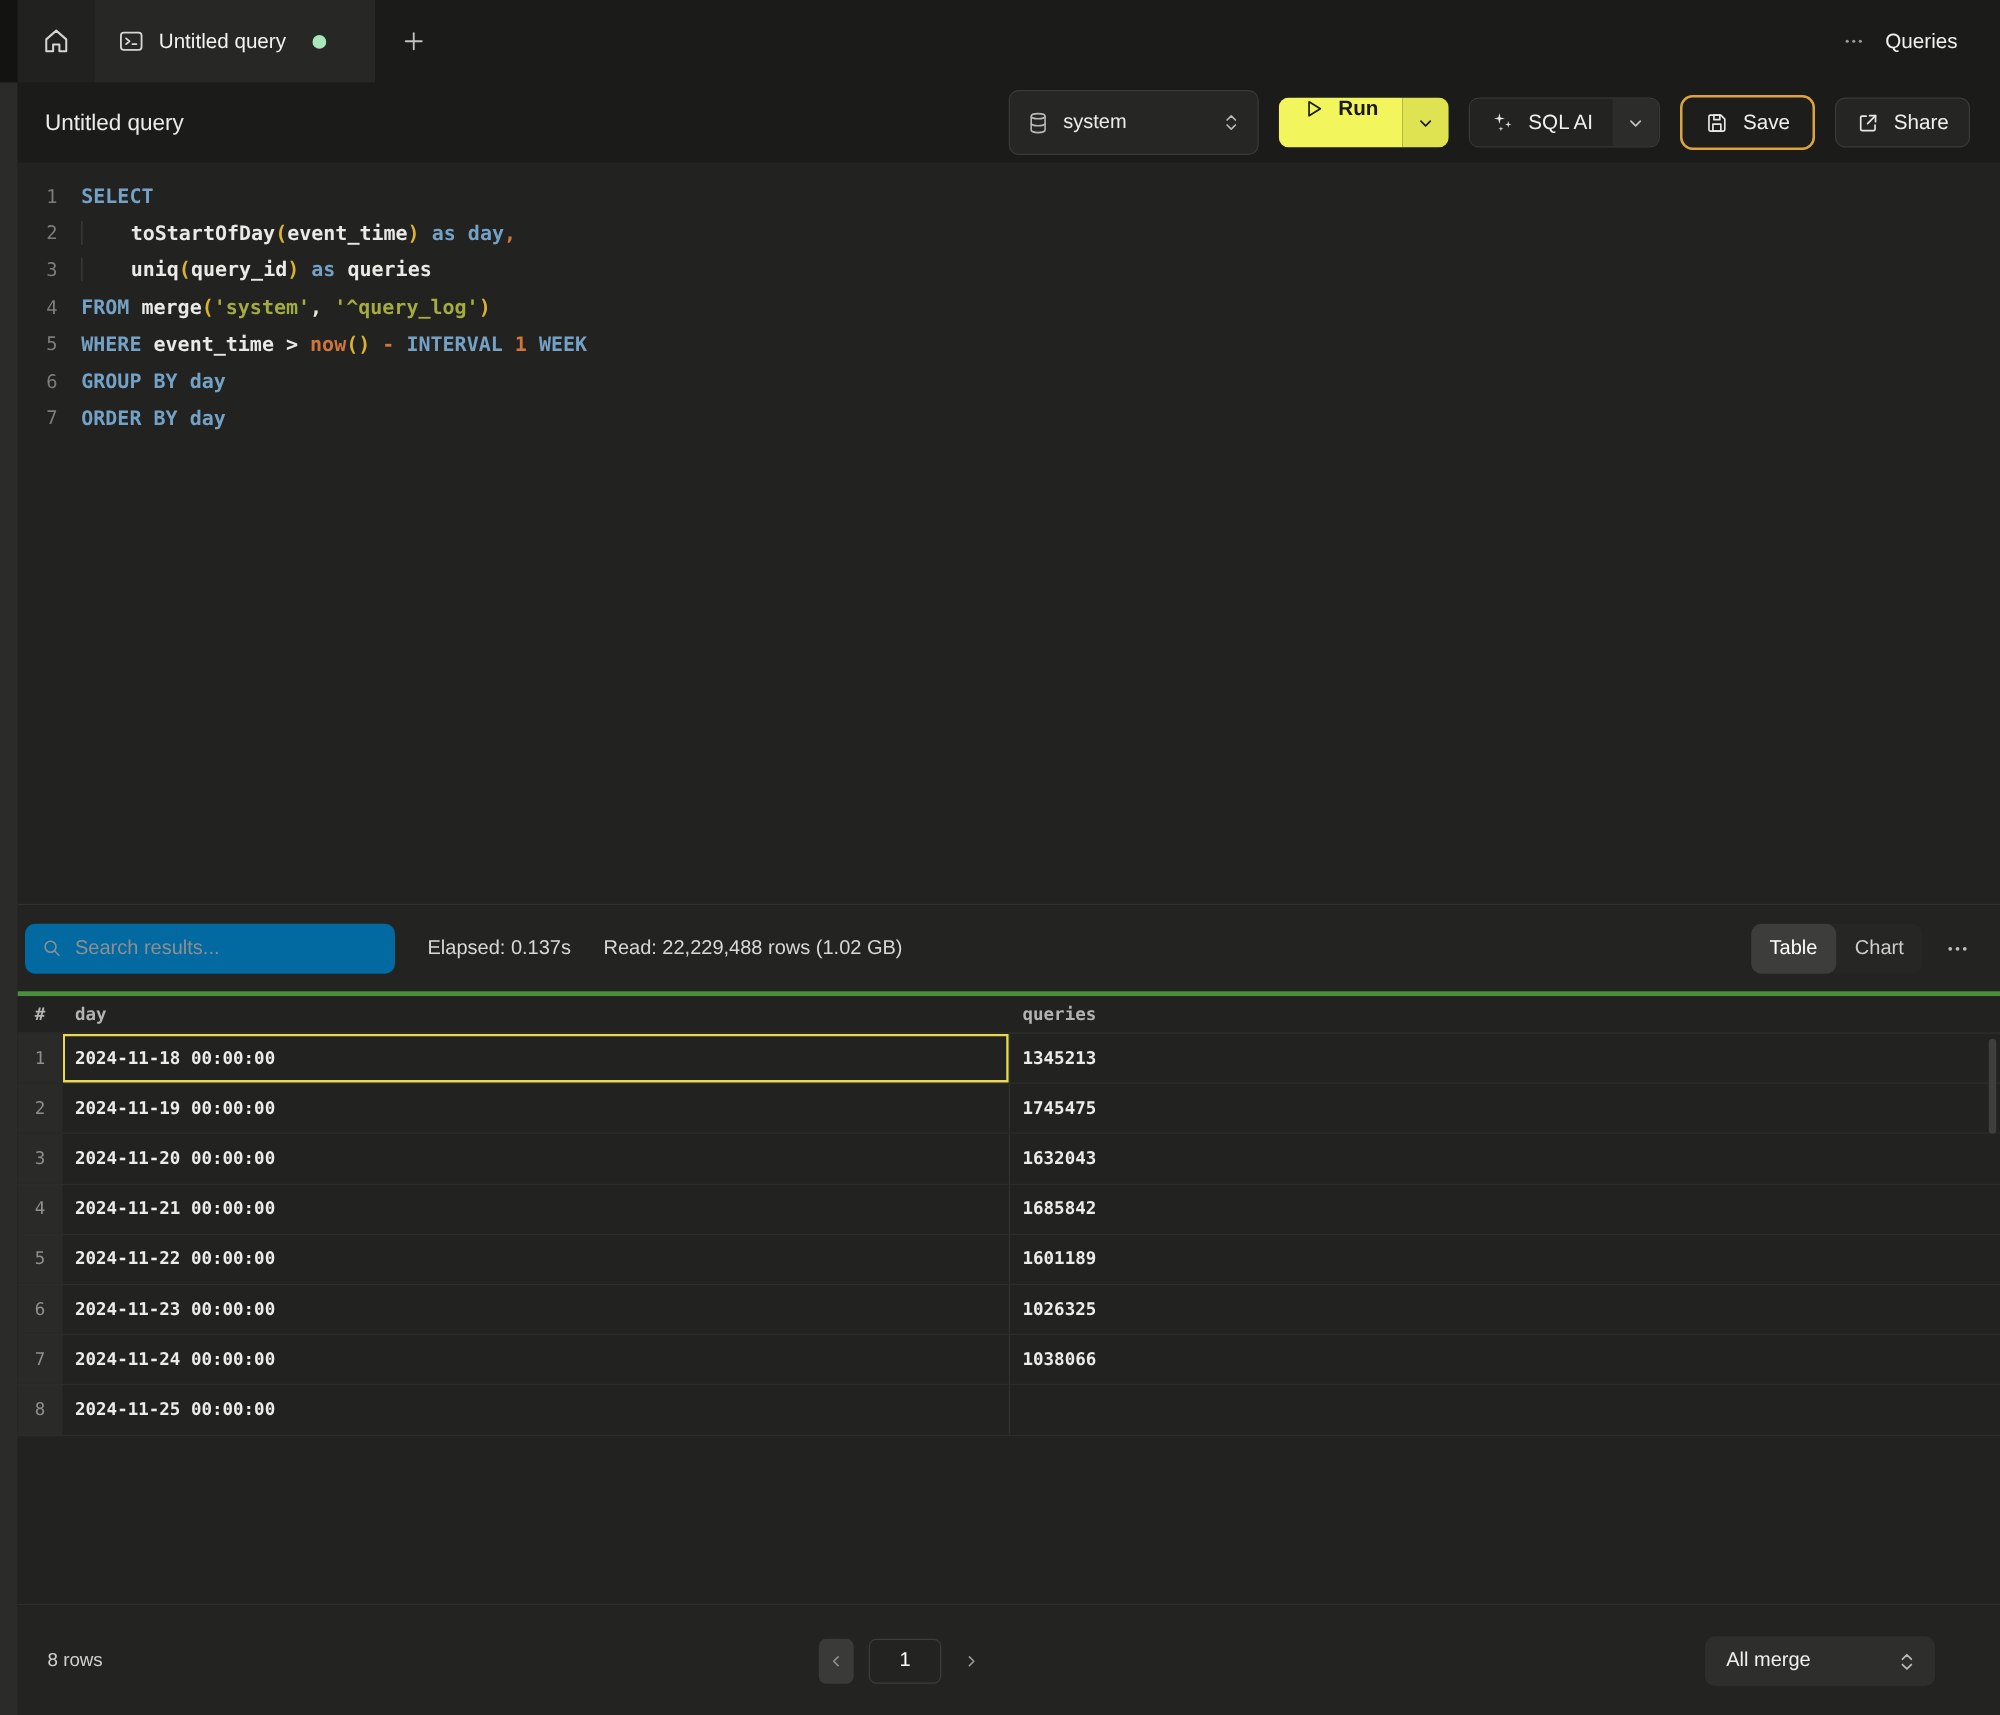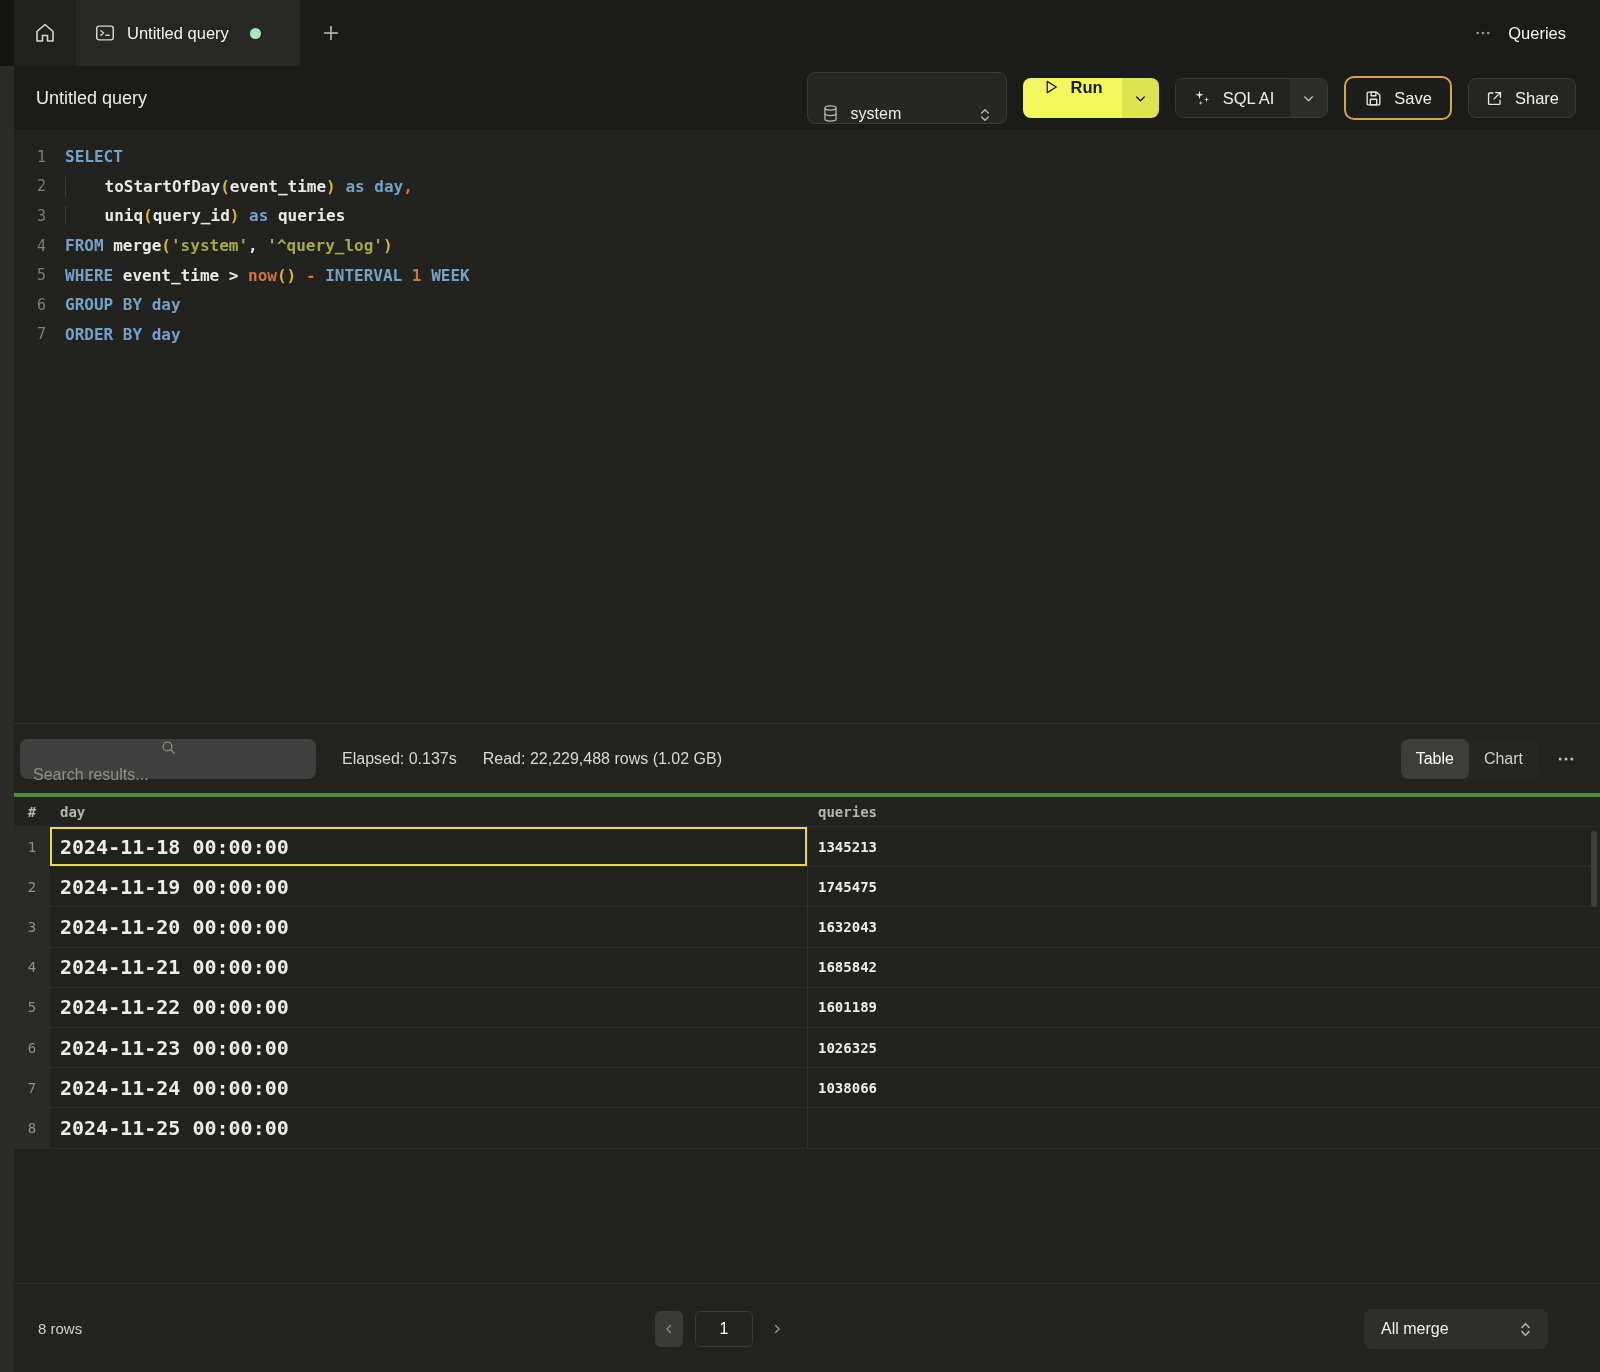--- a/index.html
+++ b/index.html
@@ -26,21 +26,21 @@
   .tabbar-right { margin-left:auto; display:flex; align-items:center; gap:16px; padding-right:34px; }
   .tabbar-right .menu-dots { color:#9a9a98; cursor:pointer; display:flex; align-items:center; }
   .queries-label { font-size:16.5px; color:#f0f0ee; cursor:pointer; }
 
   
   .toolbar { height:64px; background:#1b1b19; display:flex; align-items:center; padding:0 24px 0 36px; }
   .query-title { font-size:18px; color:#ececea; font-weight:400; }
   .toolbar-right { margin-left:auto; display:flex; align-items:center; gap:16px; }
 
   .db-select { height:52px; width:200px; background:#262624; border:1px solid #3a3a38; border-radius:8px;
-    display:flex; align-items:flex-end; gap:11px; padding:0 13px; cursor:pointer; }
+    display:flex; align-items:center; gap:11px; padding:0 13px; cursor:pointer; }
   .db-select .db-name { font-size:16px; color:#ececea; flex:1; }
   .icon-dim { color:#b8b8b6; display:flex; align-items:center; }
 
   .run-btn { height:40px; border-radius:8px; overflow:hidden; display:flex; cursor:pointer; }
   .run-main { background:#f2f65c; color:#1a1a18; display:flex; gap:11px; padding:0 19px; font-size:16.5px; font-weight:600; }
   .run-caret { width:37px; background:#dfe251; color:#1a1a18; display:flex; align-items:center; justify-content:center; }
 
   .sqlai-btn { height:40px; border-radius:8px; border:1px solid #3a3a38; overflow:hidden; display:flex; cursor:pointer;text-align:right; }
   .sqlai-main { background:#232321; display:flex; align-items:center; gap:11px; padding:0 16px; font-size:16.5px; color:#f0f0ee; }
   .sqlai-caret { width:37px; background:#2c2c2a; color:#c2c2c0; display:flex; align-items:center; justify-content:center; }
@@ -61,22 +61,22 @@
   .tok-id   { color:#e9e9e6; }
   .tok-br   { color:#d9b233; }
   .tok-str  { color:#a3ab41; }
   .tok-num  { color:#d0763b; }
   .tok-plain{ color:#e9e9e6; }
   .tok-guide{ border-left:1px solid #3e3e3c; }
 
   
   .results-bar { height:70px; background:#232321; border-top:1px solid #31312e;
     display:flex; align-items:center; padding:0 24px 0 20px; }
-  .search-box { width:296px; height:40px; background:#404040; border-radius:8px;
-    display:flex; align-items:center; gap:10px; padding:0 13px; color:#8f8f8d;flex-direction:column; }
+  .search-box { width:296px; height:40px; background:#0369a1; border-radius:8px;
+    display:flex; align-items:center; gap:10px; padding:0 13px; color:#8f8f8d; }
   .search-box input { background:transparent; border:none; outline:none; color:#e8e8e6; font-size:16px; width:100%;
     font-family:"Liberation Sans", sans-serif; }
   .search-box input::placeholder { color:#8f8f8d; }
   .stat { font-size:16px; color:#d8d8d6; }
   .stat-elapsed { margin-left:26px; }
   .stat-read { margin-left:26px; }
   .results-right { margin-left:auto; display:flex; align-items:center; gap:18px; }
   .seg-toggle { background:#262624; border-radius:8px; display:flex; height:40px; }
   .seg { padding:0 15px; display:flex; align-items:center; font-size:16px; color:#cfcfcd; border-radius:8px; cursor:pointer; }
   .seg.active { background:#3d3d3b; color:#ffffff; }
@@ -87,21 +87,21 @@
   
   .results-table { background:#222220; margin-left:14px; font-family:"DejaVu Sans Mono","Liberation Mono",monospace; position:relative; }
   .t-header { display:flex; height:30px; align-items:center; color:#b4b4b2; font-size:14px; font-weight:700;
     border-bottom:1px solid #2e2e2b; }
   .h-gutter { width:36px; text-align:center; flex:none; }
   .h-day { width:758px; padding-left:10px; flex:none; }
   .h-queries { flex:1; padding-left:10px; }
   .t-row { display:flex; height:40.2px; border-bottom:1px solid #2c2c29; }
   .c-gutter { width:36px; background:#2a2a28; color:#8f8f8d; display:flex; align-items:center; justify-content:center;
     font-size:14px; flex:none; }
-  .c-day { width:758px; display:flex; align-items:center; padding-left:10px; font-size:20px; font-weight:700;
+  .c-day { width:758px; display:flex; align-items:center; padding-left:10px; font-size:14px; font-weight:700;
     color:#ececea; flex:none; border-right:1px solid #30302d; cursor:default; }
   .c-day.selected { box-shadow:inset 0 0 0 2px #e8d94f; }
   .c-queries { flex:1; display:flex; align-items:center; padding-left:10px; font-size:14px; font-weight:700; color:#ececea; cursor:default; }
   .scroll-thumb { position:absolute; right:3px; top:34px; width:6px; height:76px; border-radius:3px; background:#3f3f3d; }
 
   .table-filler { background:#222220; margin-left:14px; height:134px; }
 
   
   .footer { position:absolute; left:0; bottom:0; width:1600px; height:89px; background:#232321;
     border-top:1px solid #2e2e2b; z-index:4; }

